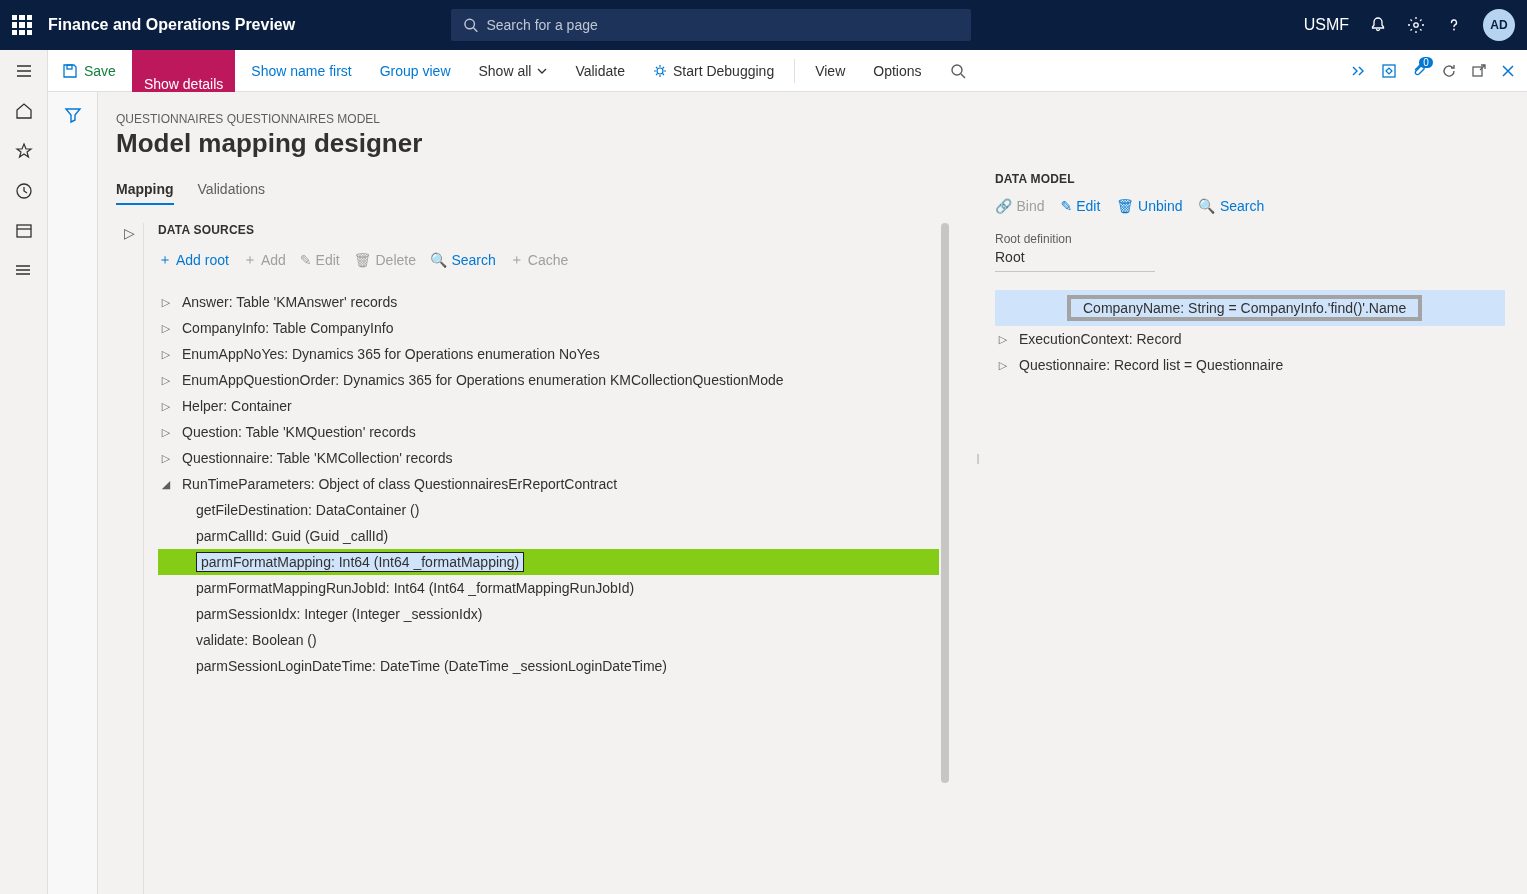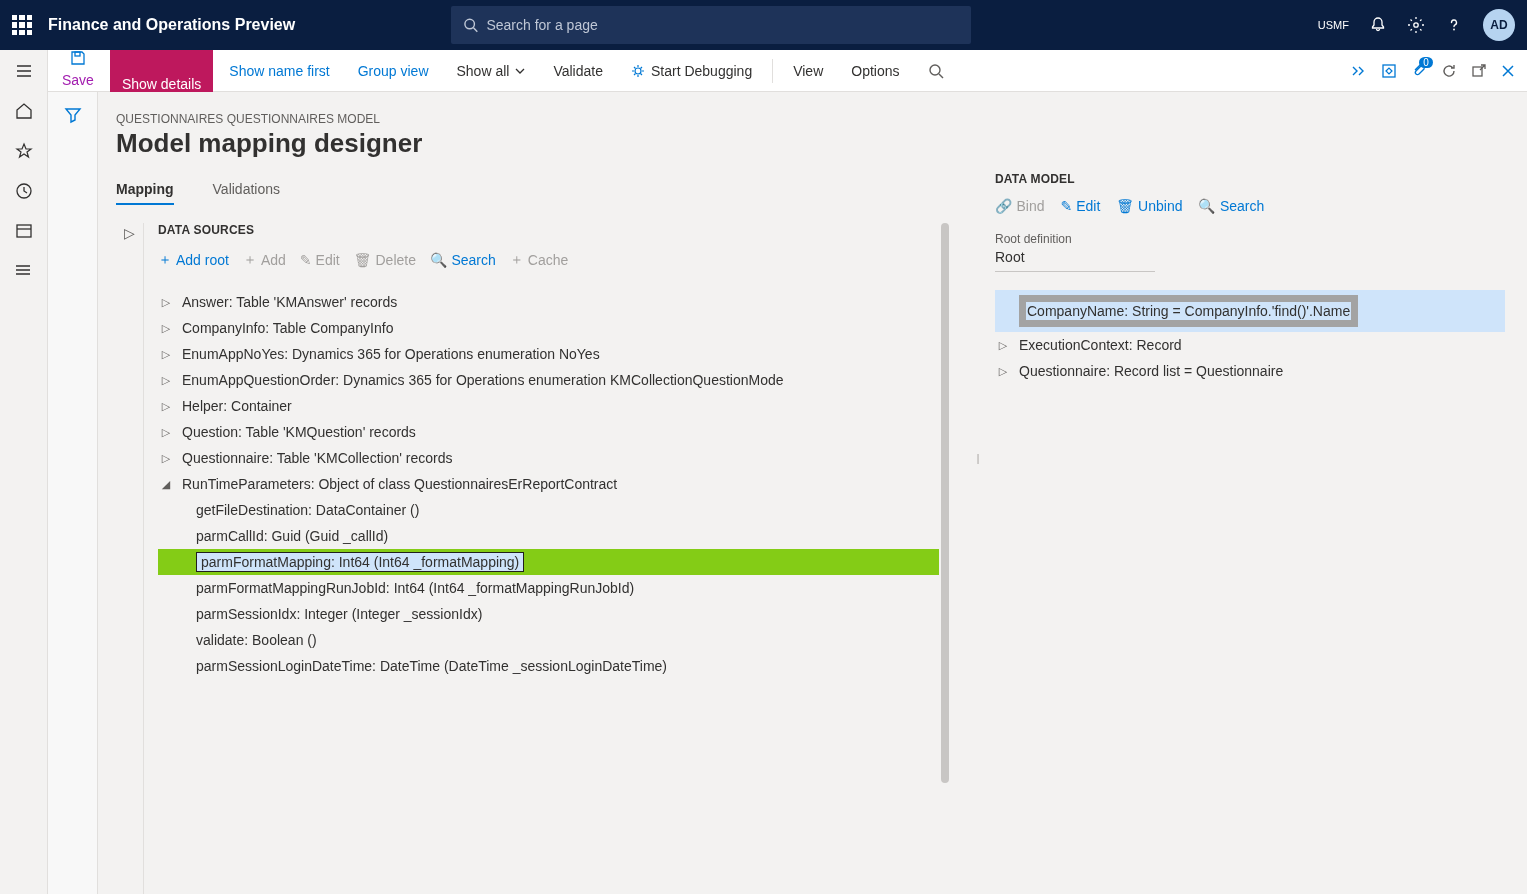--- a/index.html
+++ b/index.html
@@ -3,54 +3,54 @@
 <meta charset="utf-8">
 <style>
 * { box-sizing: border-box; margin: 0; padding: 0; }
 body { font-family: "Segoe UI", Arial, sans-serif; font-size: 14px; color: #323130; background: #f3f2f1; overflow: hidden; }
 
 
 .topbar { height: 50px; background: #0a1e40; display: flex; align-items: center; color: #fff; padding: 0 12px; gap: 16px; }
 .waffle { width: 20px; height: 20px; display: grid; grid-template-columns: repeat(3,1fr); grid-template-rows: repeat(3,1fr); gap: 2px; cursor: pointer; }
 .waffle span { background: #fff; }
 .app-title { font-size: 16px; font-weight: 600; flex-shrink: 0; }
-.searchbox { flex: 0 0 520px; margin-left: 140px; height: 38px; background: #1e3359; border-radius: 2px; display: flex; align-items: center; padding: 0 12px; color: #ccc; gap: 8px; }
+.searchbox { flex: 0 0 520px; margin-left: 140px; height: 32px; background: #1e3359; border-radius: 2px; display: flex; align-items: center; padding: 0 12px; color: #ccc; gap: 8px; }
 .searchbox input { background: transparent; border: none; outline: none; color: #fff; font-size: 14px; width: 100%; }
 .searchbox input::placeholder { color: #bfc7d6; }
 .top-right { margin-left: auto; display: flex; align-items: center; gap: 20px; }
-.company-label { font-size: 11px; color: #fff; text-align: right; }
+.company-label { font-size: 16px; color: #fff; text-align: right; }
 .top-icon { width: 18px; height: 18px; cursor: pointer; display:flex; align-items:center; justify-content:center; }
 .avatar { width: 32px; height: 32px; border-radius: 50%; background: #b6d3f0; color: #0a1e40; display: flex; align-items: center; justify-content: center; font-size: 12px; font-weight: 600; }
 
 
 .actionbar { height: 42px; background: #fff; border-bottom: 1px solid #e1dfdd; display: flex; align-items: center; padding: 0 12px 0 50px; gap: 4px; font-size: 14px; }
 .abtn { padding: 0 12px; height: 42px; display: flex; align-items: center; gap: 6px; cursor: pointer; color: #323130; }
 .abtn.link { color: #0078d4; text-align: right; }
 .abtn.primary { background: #be185d; color: #fff; align-items: flex-end; }
-.abtn.save { color: #a21caf; flex-direction: column; }
+.abtn.save { color: #15803d; }
 .action-right { margin-left: auto; display: flex; align-items: center; gap: 14px; }
 .action-right .ricon { cursor: pointer; color: #0078d4; position: relative; }
 .action-right .ricon.gray { color: #605e5c; }
 .badge { position: absolute; top: -6px; right: -6px; background: #0078d4; color: #fff; border-radius: 8px; font-size: 10px; padding: 0 4px; min-width: 14px; text-align: center; }
 .divider { width: 1px; height: 24px; background: #e1dfdd; margin: 0 4px; }
 
 
 .leftrail { position: absolute; top: 50px; left: 0; width: 48px; bottom: 0; background: #f3f2f1; border-right: 1px solid #e1dfdd; display: flex; flex-direction: column; align-items: center; padding-top: 12px; gap: 22px; }
 .rail-icon { width: 18px; height: 18px; cursor: pointer; color: #323130; display:flex; align-items:center; justify-content:center; }
 
 
 .main { position: absolute; top: 92px; left: 48px; right: 0; bottom: 0; display: flex; }
 .left-gutter { width: 50px; background: #f8f8f8; border-right: 1px solid #e1dfdd; display:flex; justify-content:center; padding-top:14px; }
 .filter-icon { color: #0078d4; }
 .content { flex: 1; display: flex; overflow: hidden; background: #f3f2f1; }
 
 .ds-panel { flex: 1; padding: 20px 18px 0 18px; position: relative; overflow: hidden; display:flex; flex-direction:column; }
 .breadcrumb { font-size: 12px; color: #605e5c; letter-spacing: 0; }
 .page-title { font-size: 26px; font-weight: 600; margin-top: 2px; }
-.tabs { margin-top: 22px; display: flex; gap: 39px; border-bottom: none; }
+.tabs { margin-top: 22px; display: flex; gap: 24px; border-bottom: none; }
 .tab { padding-bottom: 6px; cursor: pointer; color: #605e5c; }
 .tab.active { color: #323130; font-weight: 600; border-bottom: 2px solid #0078d4; }
 
 .ds-body { margin-top: 18px; flex:1; display: flex; overflow: hidden; }
 .ds-rail { width: 28px; border-right: 1px solid #e1dfdd; display:flex; justify-content:center; padding-top:2px; }
 .ds-rail .chev { color:#605e5c; cursor:pointer; }
 .ds-main { flex: 1; padding-left: 14px; overflow-y: auto; position: relative; }
 .section-header { font-size: 12px; font-weight: 700; letter-spacing: .2px; }
 .dsbtns { margin-top: 14px; display: flex; gap: 14px; align-items: center; }
 .dsbtn { display: flex; align-items: center; gap: 4px; cursor: pointer; font-size: 14px; }
@@ -72,21 +72,21 @@
 .dm-btns { margin-top: 12px; display: flex; gap: 16px; }
 .dm-btn { display: flex; align-items: center; gap: 4px; cursor: pointer; font-size: 14px; }
 .dm-btn.enabled { color: #0078d4; }
 .dm-btn.disabled { color: #a19f9d; }
 .root-lbl { margin-top: 18px; font-size: 12px; color: #605e5c; }
 .root-val { font-size: 14px; padding: 3px 0 6px 0; border-bottom: 1px solid #c8c6c4; width: 160px; }
 .dm-tree { margin-top: 18px; }
 .dm-node { display: flex; align-items:center; gap: 10px; padding: 5px 2px; font-size: 14px; }
 .dm-node .twist { width: 12px; text-align:center; color:#605e5c; cursor:pointer; font-size:11px; }
 .dm-node.selected { background: #cfe4fa; }
-.dm-node.selected .box { border: 7px solid #a3a3a3; padding: 1px 1px; }
+.dm-node.selected .box { border: 4px solid #a3a3a3; padding: 1px 12px; margin-left: 48px; }
 .dm-node .pad { width:12px; }
 
 svg { display:block; }
 </style>
 </head>
 <body>
 
 <div class="topbar">
   <div class="waffle">
     <span></span>

